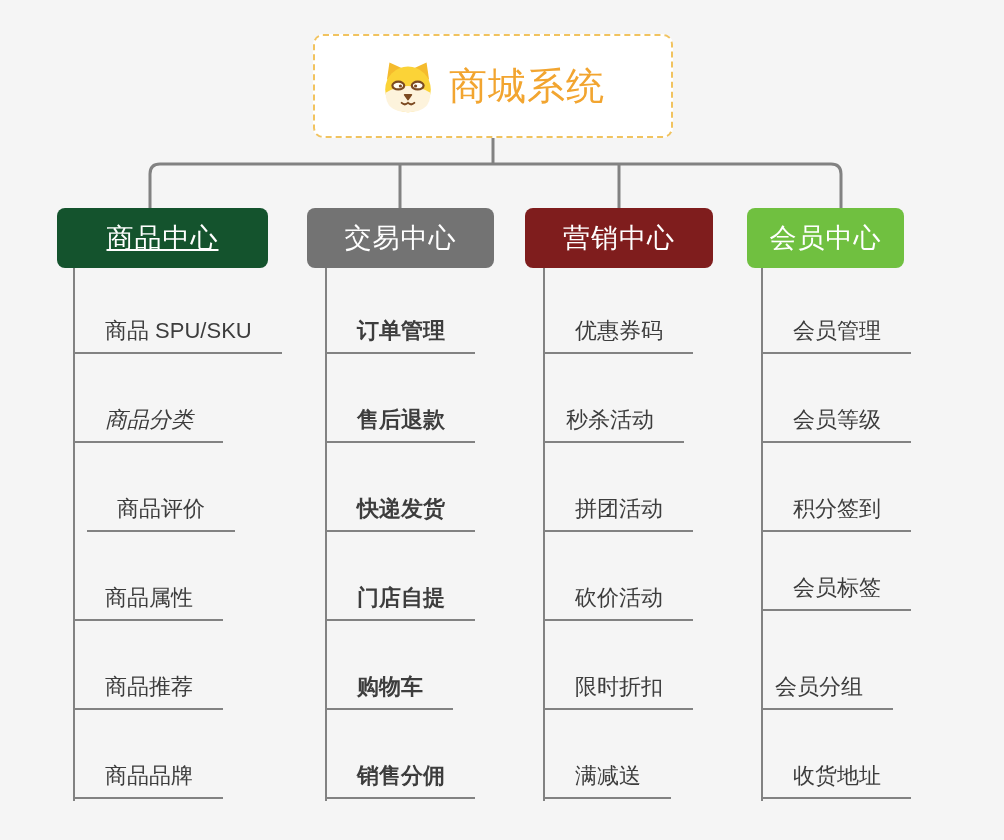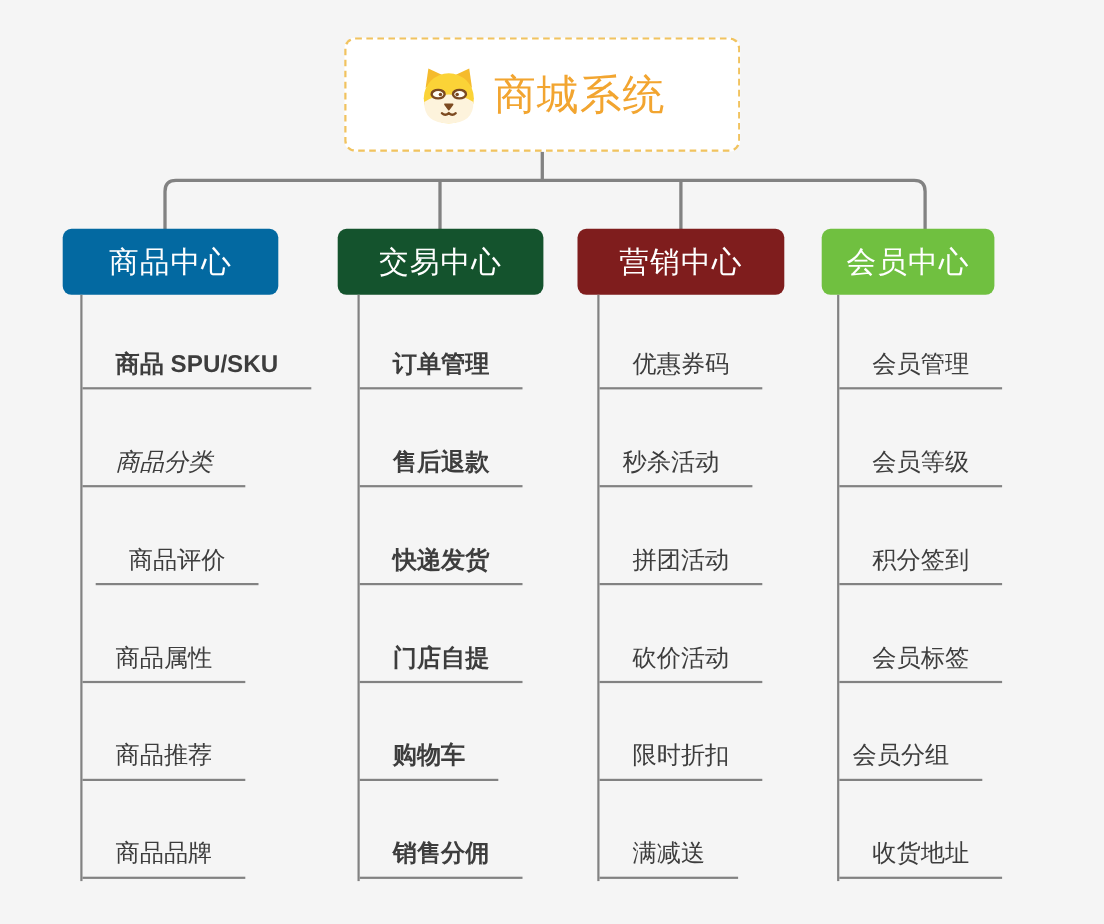--- a/index.html
+++ b/index.html
@@ -54,35 +54,35 @@
       <circle cx="23" cy="32" r="1.9" fill="#7c4a21"></circle>
       <circle cx="41" cy="32" r="1.9" fill="#7c4a21"></circle>
       <path d="M28 42.5 h8 l-4 5.5 Z" fill="#7c4a21" stroke="#7c4a21" stroke-width="2" stroke-linejoin="round"></path>
       <path d="M24.5 52 Q28.2 55.5 32 52 Q35.8 55.5 39.5 52" stroke="#7c4a21" stroke-width="2.4" fill="none" stroke-linecap="round"></path>
     </svg>
   </span>
   <span class="root-title">商城系统</span>
 </div>
 
   <div class="branch-wrap">
-    <div class="branch-box" style="left: 57px; width: 196px; background: #0369a1;">
+    <div class="branch-box" style="left: 57px; width: 211px; background: #14532d; text-decoration: underline;">
       <span>商品中心</span>
     </div>
     <div class="branch-col" style="left: 73px;">
-      <div class="child-item" style="top: 46px; font-weight: bold;">商品 SPU/SKU</div>
+      <div class="child-item" style="top: 46px;">商品 SPU/SKU</div>
       <div class="child-item" style="top: 135px; font-style: italic;">商品分类</div>
       <div class="child-item" style="top: 224px; margin-left: 12px;">商品评价</div>
       <div class="child-item" style="top: 313px;">商品属性</div>
       <div class="child-item" style="top: 402px;">商品推荐</div>
       <div class="child-item" style="top: 491px;">商品品牌</div>
     </div>
   </div>
 
   <div class="branch-wrap">
-    <div class="branch-box" style="left: 307px; width: 187px; background: #14532d;">
+    <div class="branch-box" style="left: 307px; width: 187px; background: #737373;">
       <span>交易中心</span>
     </div>
     <div class="branch-col" style="left: 325px; font-weight: bold;">
       <div class="child-item" style="top: 46px;">订单管理</div>
       <div class="child-item" style="top: 135px;">售后退款</div>
       <div class="child-item" style="top: 224px;">快递发货</div>
       <div class="child-item" style="top: 313px;">门店自提</div>
       <div class="child-item" style="top: 402px;">购物车</div>
       <div class="child-item" style="top: 491px;">销售分佣</div>
     </div>
@@ -103,17 +103,17 @@
   </div>
 
   <div class="branch-wrap">
     <div class="branch-box" style="left: 747px; width: 157px; background: rgb(112, 192, 64);">
       <span>会员中心</span>
     </div>
     <div class="branch-col" style="left: 761px;">
       <div class="child-item" style="top: 46px;">会员管理</div>
       <div class="child-item" style="top: 135px;">会员等级</div>
       <div class="child-item" style="top: 224px;">积分签到</div>
-      <div class="child-item" style="top: 313px;">会员标签</div>
+      <div class="child-item" style="top: 303px;">会员标签</div>
       <div class="child-item" style="top: 402px; padding-left: 12px;">会员分组</div>
       <div class="child-item" style="top: 491px;">收货地址</div>
     </div>
   </div>
 
 </body></html>

